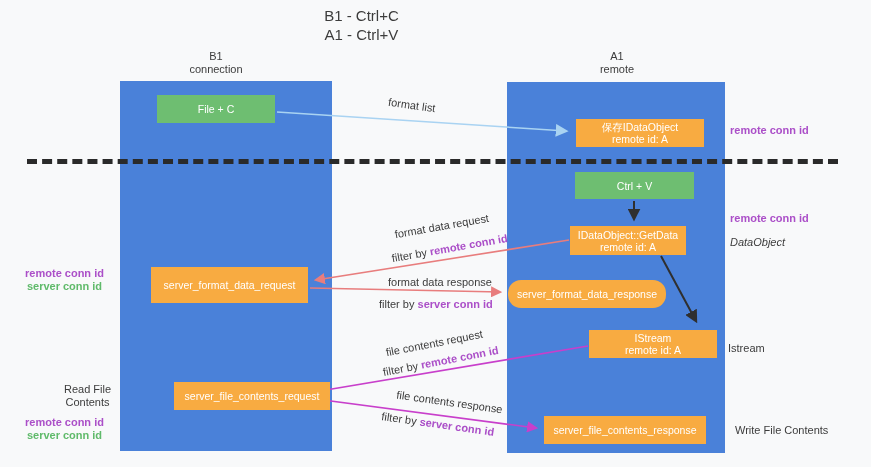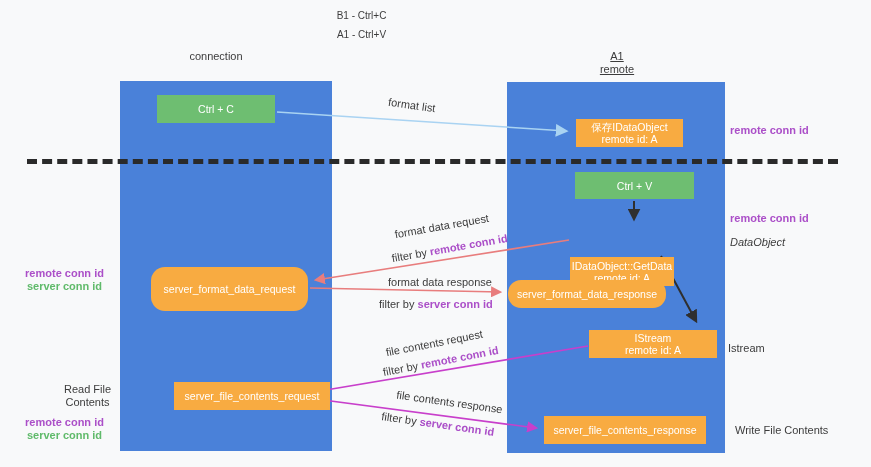--- a/index.html
+++ b/index.html
@@ -6,21 +6,21 @@
     --background:#f8f9fa; --column-blue:#4A81D9; --node-green:#6EBE71;
     --node-orange:#F8AB41; --purple-label:#AB4FC8; --green-label:#5FBA6A;
     --dark-text:#3C3C3C; --arrow-blue:#A9D3F2; --arrow-salmon:#E87D7D;
     --arrow-magenta:#C83FCB; --arrow-black:#2F2F2F; --dashed-line:#2A2A2A;
   }
   html,body{margin:0;padding:0;}
   body{font-family:"Liberation Sans",sans-serif;background:#fff;}
   #canvas{position:relative;width:871px;height:467px;background:var(--background);overflow:hidden;}
 
   .title{position:absolute;top:6px;left:0;width:723px;text-align:center;
-    font-size:10px;line-height:19px;color:var(--dark-text);}
+    font-size:15px;line-height:19px;color:var(--dark-text);}
   .col-header{position:absolute;width:140px;text-align:center;font-size:11px;
     line-height:13px;color:var(--dark-text);}
   .column{position:absolute;background:var(--column-blue);}
 
   .node{position:absolute;display:flex;flex-direction:column;align-items:center;
     justify-content:center;color:#fff;font-size:10.5px;line-height:12px;
     white-space:nowrap;z-index:3;text-align:center;}
   .green{background:var(--node-green);}
   .orange{background:var(--node-orange);}
 
@@ -47,23 +47,24 @@
 <body>
 
 <div id="canvas">
 
   <div class="title">
     <div>B1 - Ctrl+C</div>
     <div>A1 - Ctrl+V</div>
   </div>
 
   <div class="col-header" style="left:146px;top:50px;">
+    <div>B1</div>
     <div>connection</div>
   </div>
-  <div class="col-header" style="left:547px;top:50px;text-decoration:underline;">
+  <div class="col-header" style="left:547px;top:50px;">
     <div>A1</div>
     <div>remote</div>
   </div>
 
   <div class="column" style="left:120px;top:81px;width:212px;height:370px;"></div>
   <div class="column" style="left:507px;top:82px;width:218px;height:371px;"></div>
 
   <div class="dashed"></div>
 
   <svg class="arrows" width="871" height="467" viewBox="0 0 871 467">
@@ -84,38 +85,38 @@
     <path d="M277,112 L566,131" class="arrow-blue" stroke-width="1.6" fill="none" marker-end="url(#mb)"></path>
     <path d="M634,201 L634,219" class="arrow-black" stroke-width="2" fill="none" marker-end="url(#mk)"></path>
     <path d="M661,256 L696,321" class="arrow-black" stroke-width="2" fill="none" marker-end="url(#mk)"></path>
     <path d="M569,240 L316,280" class="arrow-salmon" stroke-width="1.6" fill="none" marker-end="url(#ms)"></path>
     <path d="M310,288 L500,292" class="arrow-salmon" stroke-width="1.6" fill="none" marker-end="url(#ms)"></path>
     <path d="M588,346 L314,392" class="arrow-magenta" stroke-width="1.6" fill="none" marker-end="url(#mm)"></path>
     <path d="M308,398 L536,428" class="arrow-magenta" stroke-width="1.6" fill="none" marker-end="url(#mm)"></path>
   </svg>
 
   <div class="node green" style="left:157px;top:95px;width:118px;height:28px;">
-    <div>Ctrl + C</div>
+    <div>File + C</div>
   </div>
 
-  <div class="node orange" style="left:576px;top:119px;width:107px;height:28px;">
+  <div class="node orange" style="left:576px;top:119px;width:128px;height:28px;">
     <div>保存IDataObject</div>
     <div>remote id: A</div>
   </div>
 
   <div class="node green" style="left:575px;top:172px;width:119px;height:27px;">
     <div>Ctrl + V</div>
   </div>
 
-  <div class="node orange" style="left:570px;top:226px;width:104px;height:29px;margin-top:31px;">
+  <div class="node orange" style="left:570px;top:226px;width:116px;height:29px;">
     <div>IDataObject::GetData</div>
     <div>remote id: A</div>
   </div>
 
-  <div class="node orange" style="left:151px;top:267px;width:157px;height:44px;border-radius:14px;">
+  <div class="node orange" style="left:151px;top:267px;width:157px;height:36px;">
     <div>server_format_data_request</div>
   </div>
 
   <div class="node orange" style="left:508px;top:280px;width:158px;height:28px;border-radius:13px;">
     <div>server_format_data_response</div>
   </div>
 
   <div class="node orange" style="left:589px;top:330px;width:128px;height:28px;">
     <div>IStream</div>
     <div>remote id: A</div>

